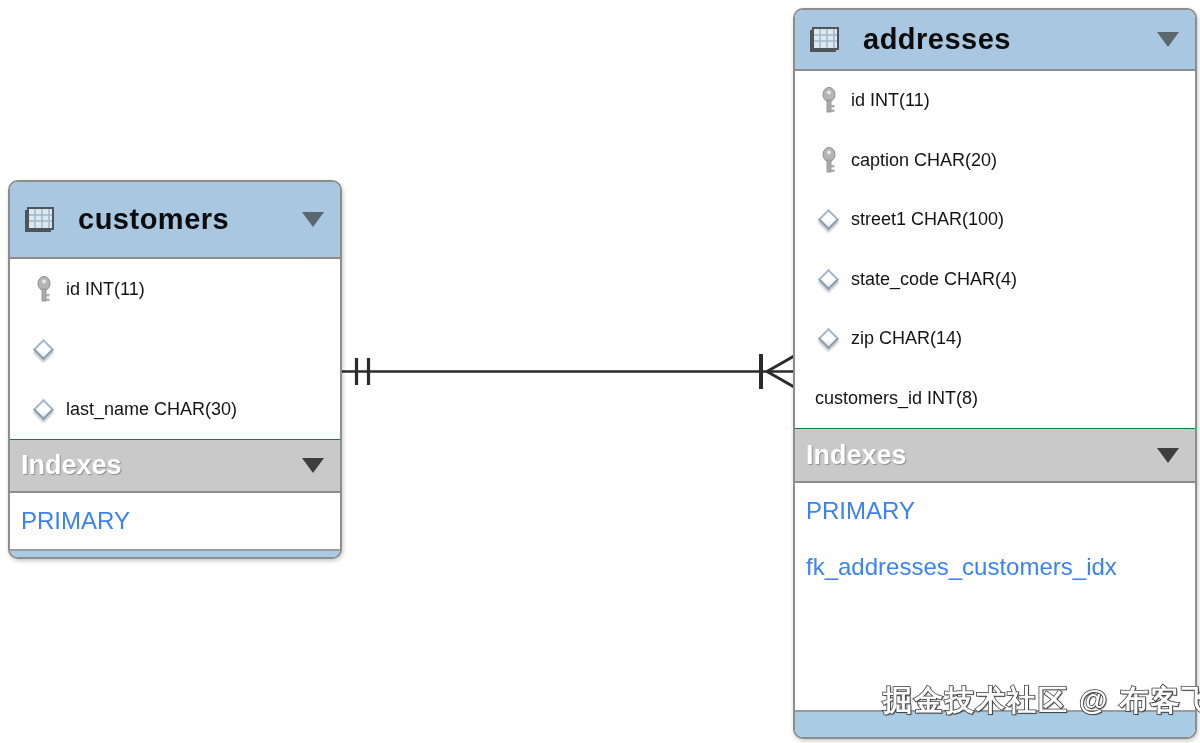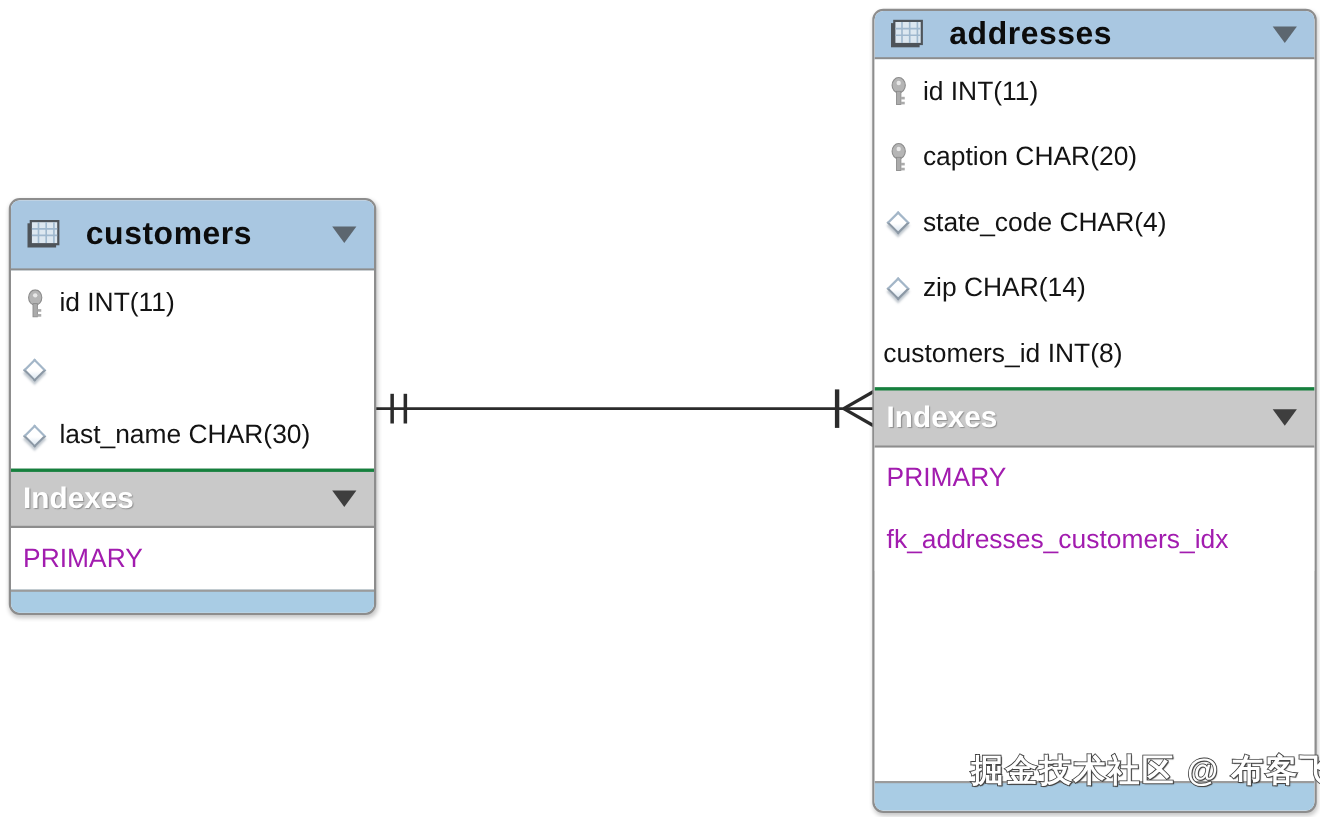--- a/index.html
+++ b/index.html
@@ -22,54 +22,54 @@
     border-bottom:2px solid #8d8d8d; flex:0 0 auto;
   }
   .etitle {
     font-weight:bold; font-size:29px; color:#0c0c0c; flex:1;
     letter-spacing:0.5px;
   }
   .tri { width:0; height:0; border-left:11px solid transparent;
     border-right:11px solid transparent; border-top:15px solid #5c666f; }
   .tri.dark { border-top-color:#3e3e3e; }
   .fields { display:flex; flex-direction:column; flex:0 0 auto; background:#fff; }
-  .frow { display:flex; align-items:center; padding-left:8px;
-    font-size:24px; color:#131313; white-space:nowrap; }
+  .frow { display:flex; align-items:center; padding-left:20px;
+    font-size:18px; color:#131313; white-space:nowrap; }
   .icon-cell { width:27px; display:flex; justify-content:center; align-items:center;
     margin-right:9px; flex:0 0 auto; }
   .diamond {
     width:15px; height:15px; transform:rotate(45deg);
     border:2px solid #a3b6c8;
     border-right-color:#8b98a5; border-bottom-color:#8b98a5;
     background:linear-gradient(135deg,#ffffff 55%,#dde8f2);
     box-shadow:2px 2px 2px rgba(120,135,150,0.45);
   }
   .idxhead {
     background:#c9c9c9; display:flex; align-items:center;
-    padding:0 16px 0 11px; border-top:3px solid #15803d;
+    padding:0 16px 0 11px; border-top:1px solid #15803d;
     border-bottom:2px solid #8d8d8d; flex:0 0 auto;
   }
   .idxlabel {
     color:#ffffff; font-weight:bold; font-size:27px; flex:1;
     text-shadow:1px 1px 1px #909090;
   }
-  .idxrow { font-size:24px; color:#a21caf; padding-left:11px;
+  .idxrow { font-size:24px; color:#3b82f6; padding-left:11px;
     display:flex; align-items:center; background:#fff; white-space:nowrap; }
   .efoot { background:#a9cce4; border-top:2px solid #9b9b9b;
     margin-top:auto; flex:0 0 auto; }
   
   #tbl-customers { left:8px; top:180px; width:334px; height:379px; }
-  #tbl-customers .ehead   { height:64px; }
+  #tbl-customers .ehead   { height:77px; }
   #tbl-customers .frow    { height:60px; }
   #tbl-customers .idxhead { height:54px; }
   #tbl-customers .idxrow  { height:56px; }
   #tbl-customers .efoot   { height:24px; }
   
   #tbl-addresses { left:793px; top:8px; width:404px; height:731px; }
-  #tbl-addresses .ehead   { height:44px; }
+  #tbl-addresses .ehead   { height:61px; }
   #tbl-addresses .frow    { height:59.5px; }
   #tbl-addresses .idxhead { height:55px; }
   #tbl-addresses .idxrow  { height:56px; }
   #tbl-addresses .efoot   { height:27px; }
   
   #rel-svg { position:absolute; left:0; top:0; width:1200px; height:743px;
     pointer-events:none; }
   #rel-svg .hit { pointer-events:stroke; }
   
   .watermark {
@@ -180,20 +180,26 @@
             <rect x="10" y="18" width="3.5" height="2.4" fill="#ababab"></rect>
             <rect x="10" y="22.5" width="3.5" height="2.4" fill="#ababab"></rect>
           </svg>
         </span>
         <span>caption CHAR(20)</span>
       </div>
       <div class="frow">
         <span class="icon-cell">
             <span class="diamond"></span>
           </span>
+        <span>street1 CHAR(100)</span>
+      </div>
+      <div class="frow">
+        <span class="icon-cell">
+            <span class="diamond"></span>
+          </span>
         <span>state_code CHAR(4)</span>
       </div>
       <div class="frow">
         <span class="icon-cell">
             <span class="diamond"></span>
           </span>
         <span>zip CHAR(14)</span>
       </div>
       <div class="frow">
         <span>customers_id INT(8)</span>

